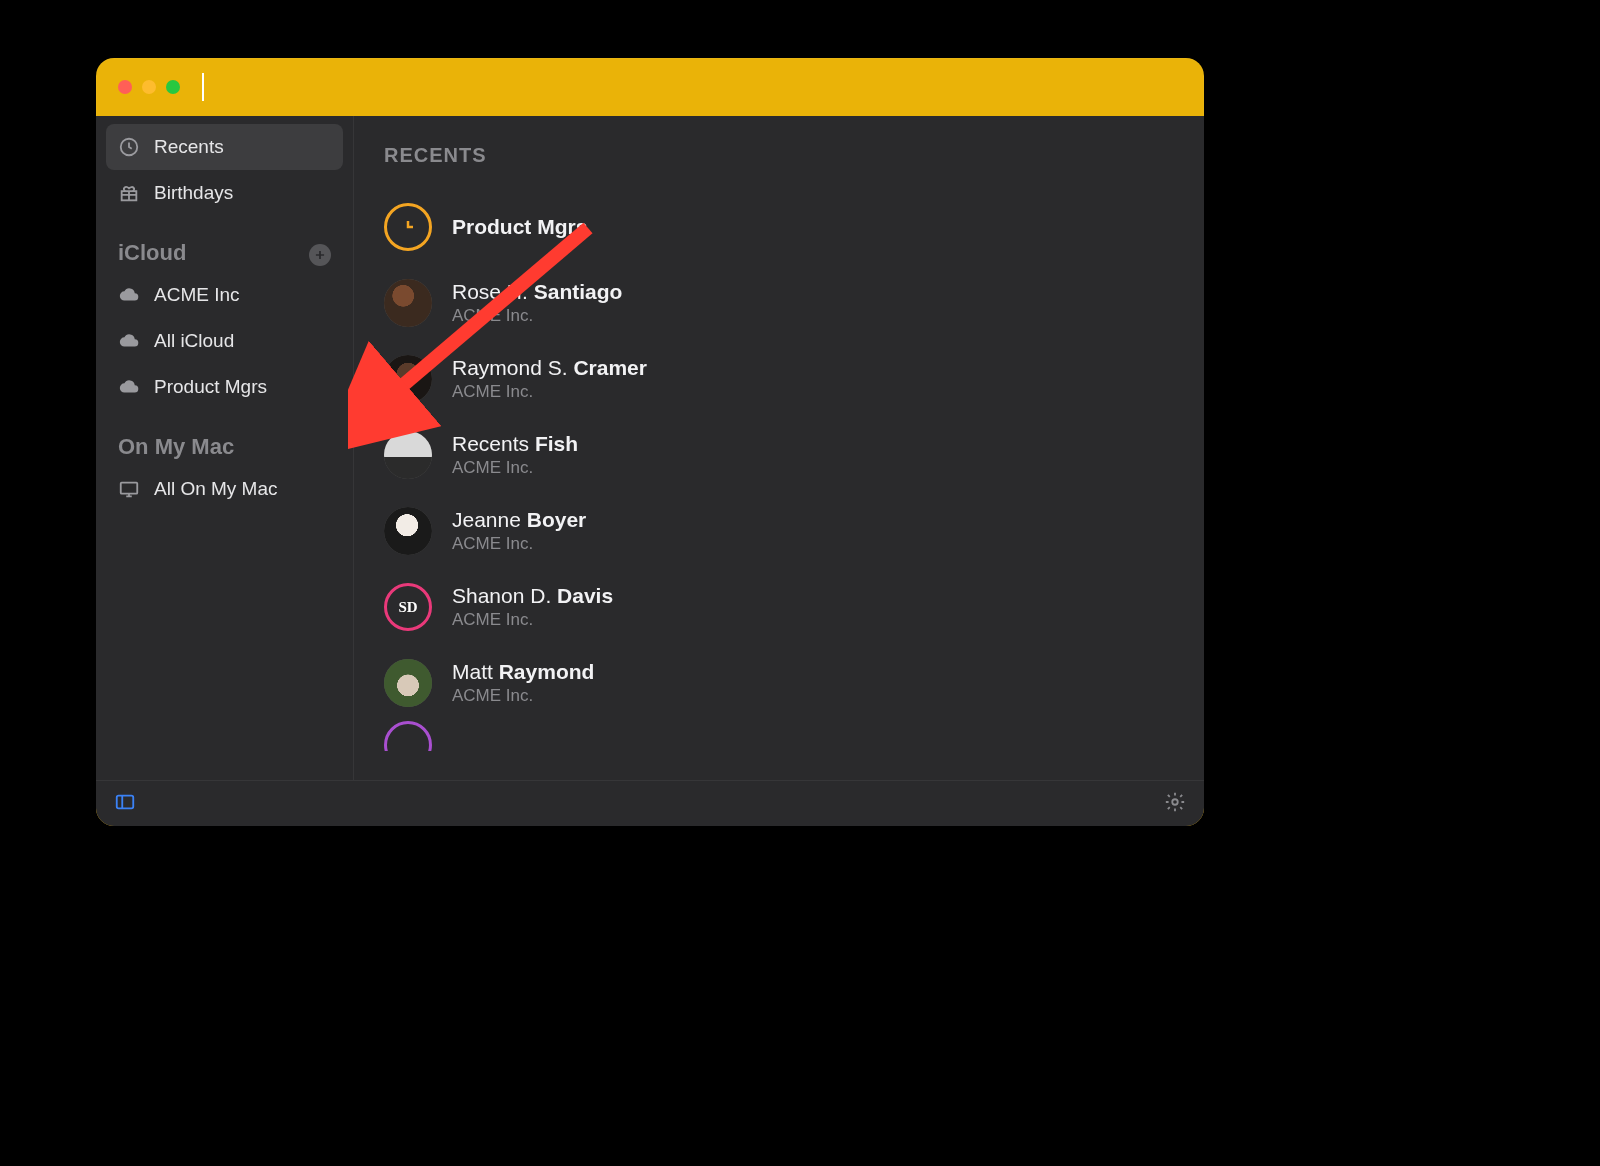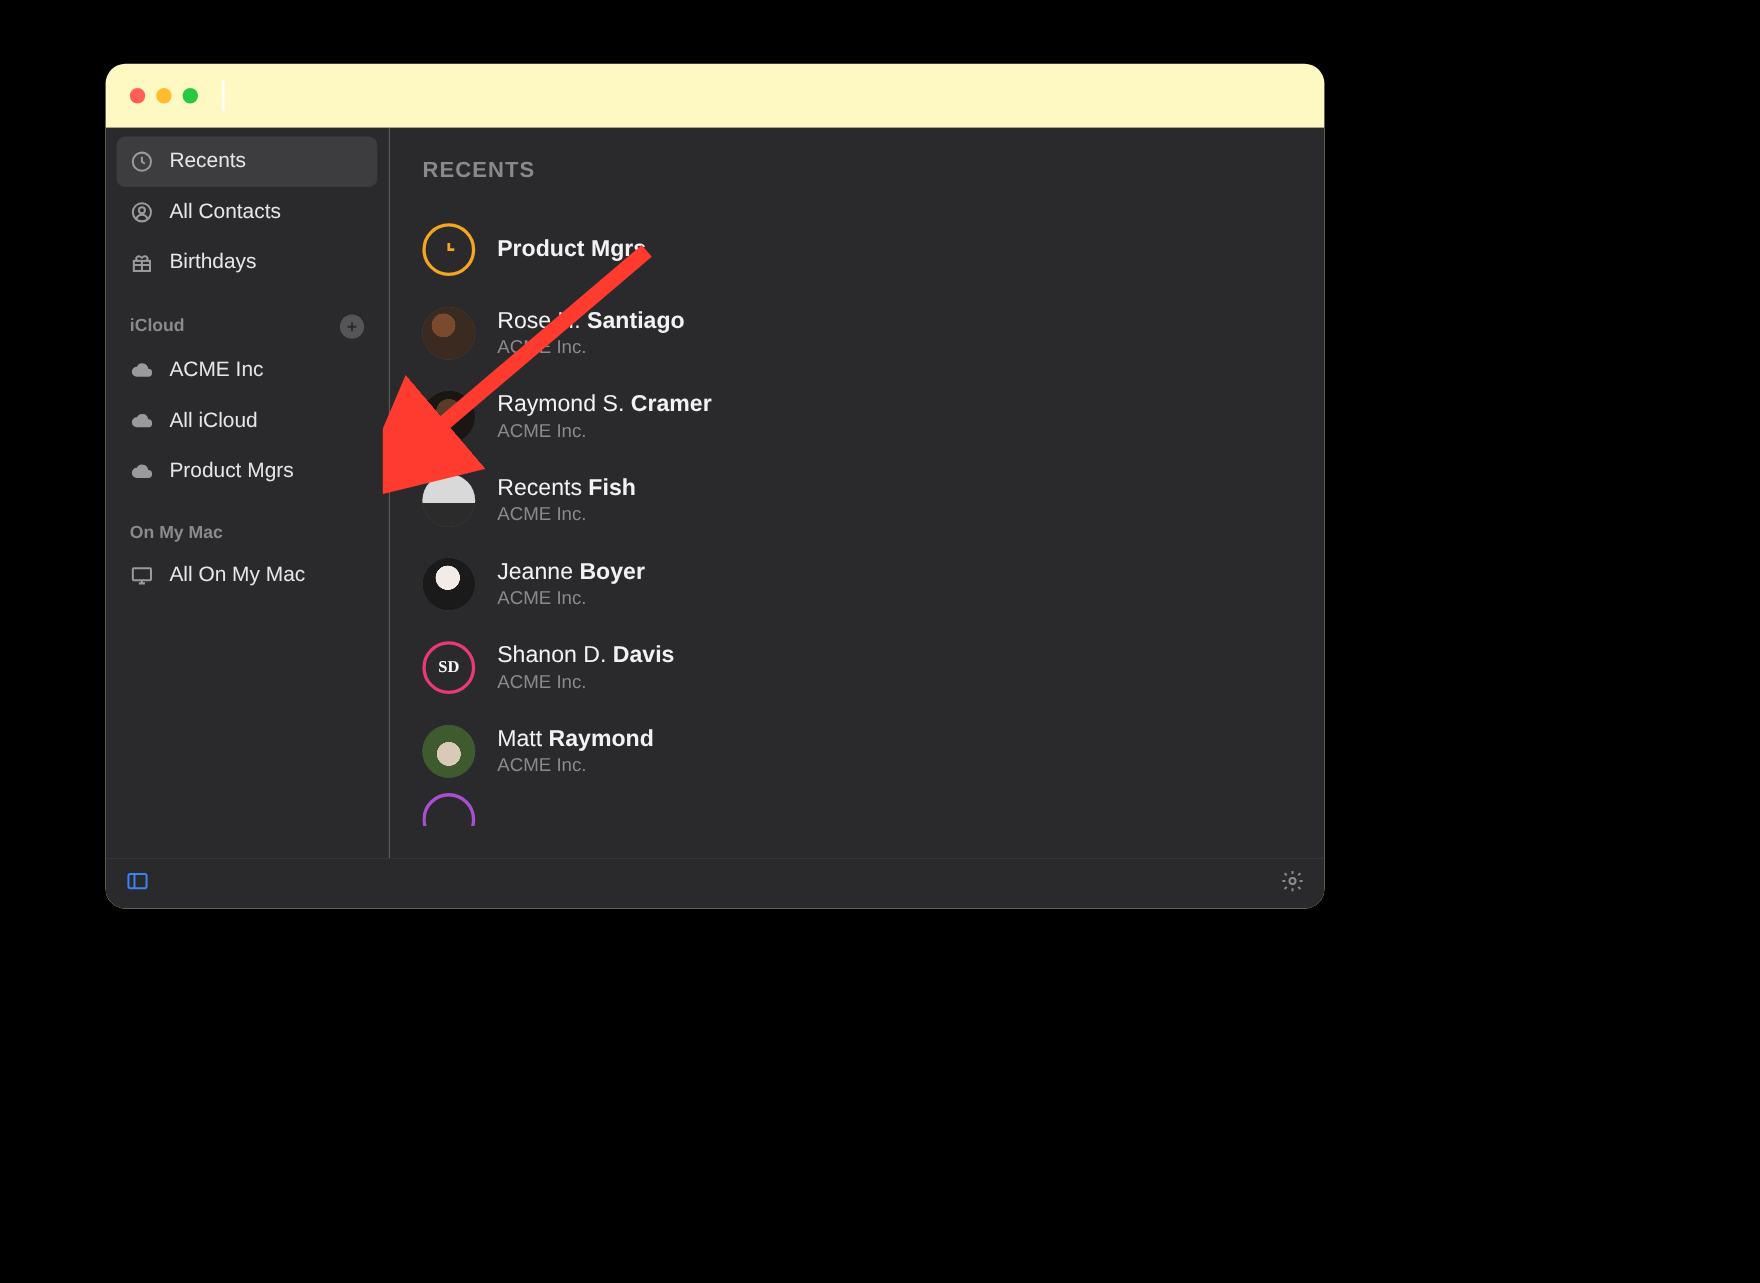--- a/index.html
+++ b/index.html
@@ -9,21 +9,21 @@
     background: #000;
     font-family: -apple-system, BlinkMacSystemFont, "Helvetica Neue", Arial, sans-serif;
     overflow: hidden;
   }
   .window {
     position: absolute;
     left: 96px;
     top: 58px;
     width: 1108px;
     height: 768px;
-    background: #fef9c3;
+    background: #eab308;
     border-radius: 18px;
     box-shadow: 0 30px 60px rgba(0,0,0,0.6), 0 0 0 1px rgba(255,255,255,0.04) inset;
     display: flex;
     flex-direction: column;
     overflow: hidden;
   }
   .titlebar {
     height: 58px;
     display: flex;
     align-items: center;
@@ -55,25 +55,25 @@
     border-radius: 8px;
     color: #e6e6e8;
     font-size: 19px;
     cursor: default;
   }
   .side-item.selected { background: #3d3d3f; }
   .side-icon { width: 22px; height: 22px; display: inline-flex; align-items: center; justify-content: center; color: #9a9a9e; }
   .side-icon svg { width: 22px; height: 22px; }
   .section-header {
     display: flex;
-    align-items: center;
+    align-items: flex-end;
     justify-content: space-between;
     padding: 24px 12px 6px 12px;
     color: #8a8a8e;
-    font-size: 16px;
+    font-size: 22px;
     font-weight: 600;
   }
   .add-circle {
     width: 22px; height: 22px; border-radius: 50%;
     background: #555558; color: #2a2a2c;
     display: inline-flex; align-items: center; justify-content: center;
     font-weight: 700; font-size: 16px;
   }
   .main {
     flex: 1;
@@ -161,30 +161,20 @@
         <span class="side-icon">
           <svg viewBox="0 0 24 24" fill="none" stroke="currentColor" stroke-width="2">
               <circle cx="12" cy="12" r="9"></circle>
               <path d="M12 7v5l3 2"></path>
             </svg>
         </span>
         <span>Recents</span>
       </div>
 
 
-      <div class="side-item">
-        <span class="side-icon">
-          <svg viewBox="0 0 24 24" fill="none" stroke="currentColor" stroke-width="2">
-              <circle cx="12" cy="12" r="9"></circle>
-              <circle cx="12" cy="10" r="3"></circle>
-              <path d="M6.5 18.5c1-2.5 3.2-4 5.5-4s4.5 1.5 5.5 4"></path>
-            </svg>
-        </span>
-        <span>All Contacts</span>
-      </div>
 
       <div class="side-item">
         <span class="side-icon">
           <svg viewBox="0 0 24 24" fill="none" stroke="currentColor" stroke-width="2">
               <rect x="4" y="10" width="16" height="10"></rect>
               <path d="M4 14h16M12 10v10M8 10c-4-2 0-7 4-3 4-4 8 1 4 3"></path>
             </svg>
         </span>
         <span>Birthdays</span>
       </div>

